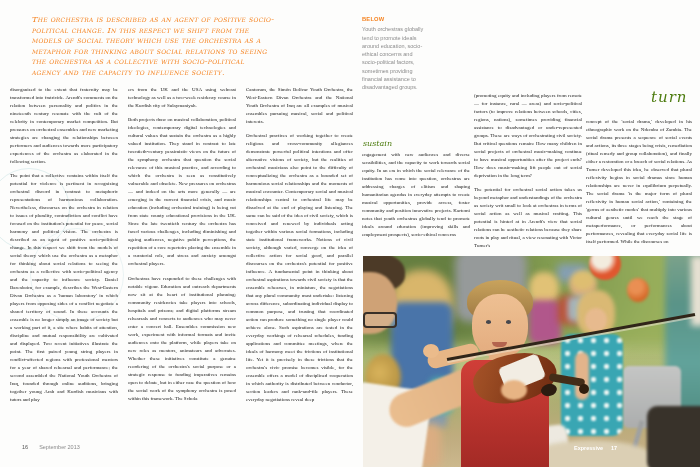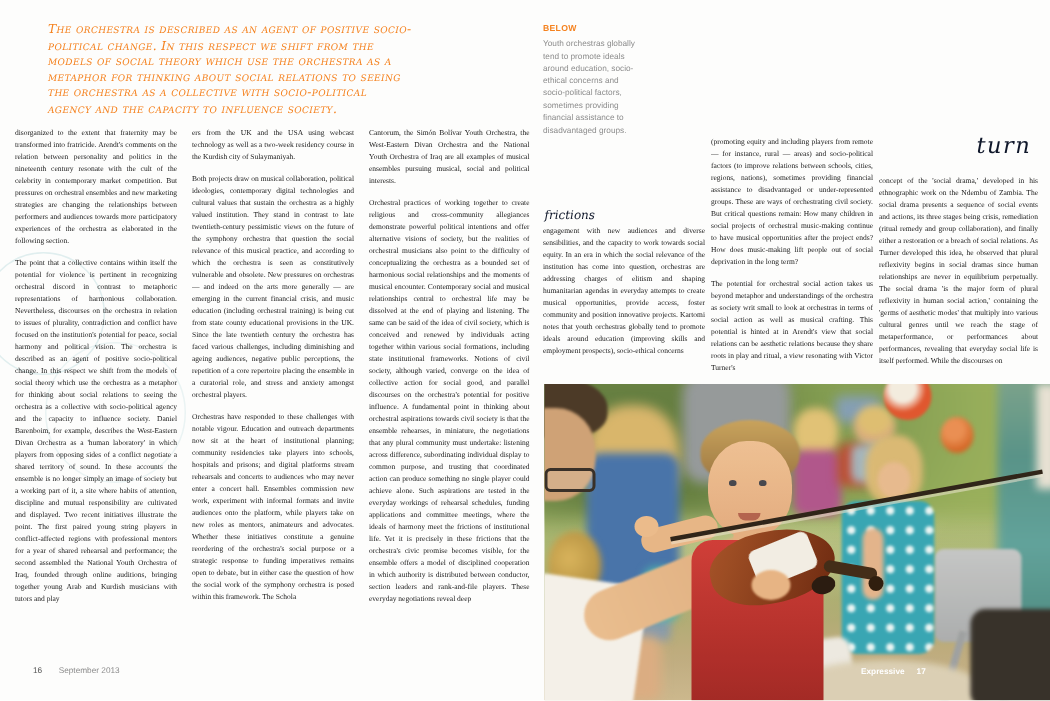--- a/index.html
+++ b/index.html
@@ -11,21 +11,21 @@
   
   #pull-quote {
     position:absolute; left:32px; top:14px; width:243px;
     font-family:"DejaVu Serif", serif;
     font-style:italic; font-weight:normal; font-variant:small-caps;
     font-size:8.2px; line-height:10.6px; letter-spacing:.25px;
     color:#F5821F;
   }
 
   
-  .decor-word { position:absolute; font-family:"DejaVu Serif", serif; font-style:italic; color:#0f172a; }
+  .decor-word { position:absolute; font-family:"DejaVu Serif", serif; font-style:italic; color:#4d7c0f; }
   #decor-elements { left:363px; top:139px; font-size:8px; }
   #decor-turn { left:651px; top:88px; font-size:15px; letter-spacing:1px; }
   .decor-circle { position:absolute; border:1.5px solid rgba(150,200,206,.28); border-radius:50%; }
   #circle-1 { left:-12px; top:168px; width:80px; height:80px; }
   #circle-2 { left:30px; top:228px; width:92px; height:92px; border-color:rgba(150,200,206,.18); }
 
   
   .col { position:absolute; overflow:hidden; }
   .col .inner {
     width:200%; transform:scale(.5); transform-origin:0 0;
@@ -129,21 +129,21 @@
     display:flex; gap:16px; justify-content:flex-start; white-space:nowrap;
   }
 </style>
 </head>
 <body>
 
 <div id="spread">
 
   <div class="decor-circle" id="circle-1"></div>
   <div class="decor-circle" id="circle-2"></div>
-  <div class="decor-word" id="decor-elements">frictions</div>
+  <div class="decor-word" id="decor-elements">sustain</div>
   <div class="decor-word" id="decor-turn">turn</div>
 
   <div id="pull-quote">The orchestra is described as an agent of positive socio-political change. In this respect we shift from the models of social theory which use the orchestra as a metaphor for thinking about social relations to seeing the orchestra as a collective with socio-political agency and the capacity to influence society.</div>
 
   <div class="col" id="l-col1">
     <div class="inner">
       <p>disorganized to the extent that fraternity may be transformed into fratricide. Arendt's comments on the relation between personality and politics in the nineteenth century resonate with the cult of the celebrity in contemporary market competition. But pressures on orchestral ensembles and new marketing strategies are changing the relationships between performers and audiences towards more participatory experiences of the orchestra as elaborated in the following section.</p>
       <p>The point that a collective contains within itself the potential for violence is pertinent in recognizing orchestral discord in contrast to metaphoric representations of harmonious collaboration. Nevertheless, discourses on the orchestra in relation to issues of plurality, contradiction and conflict have focused on the institution's potential for peace, social harmony and political vision. The orchestra is described as an agent of positive socio-political change. In this respect we shift from the models of social theory which use the orchestra as a metaphor for thinking about social relations to seeing the orchestra as a collective with socio-political agency and the capacity to influence society. Daniel Barenboim, for example, describes the West-Eastern Divan Orchestra as a 'human laboratory' in which players from opposing sides of a conflict negotiate a shared territory of sound. In these accounts the ensemble is no longer simply an image of society but a working part of it, a site where habits of attention, discipline and mutual responsibility are cultivated and displayed. Two recent initiatives illustrate the point. The first paired young string players in conflict-affected regions with professional mentors for a year of shared rehearsal and performance; the second assembled the National Youth Orchestra of Iraq, founded through online auditions, bringing together young Arab and Kurdish musicians with tutors and play</p>
     </div>
   </div>

